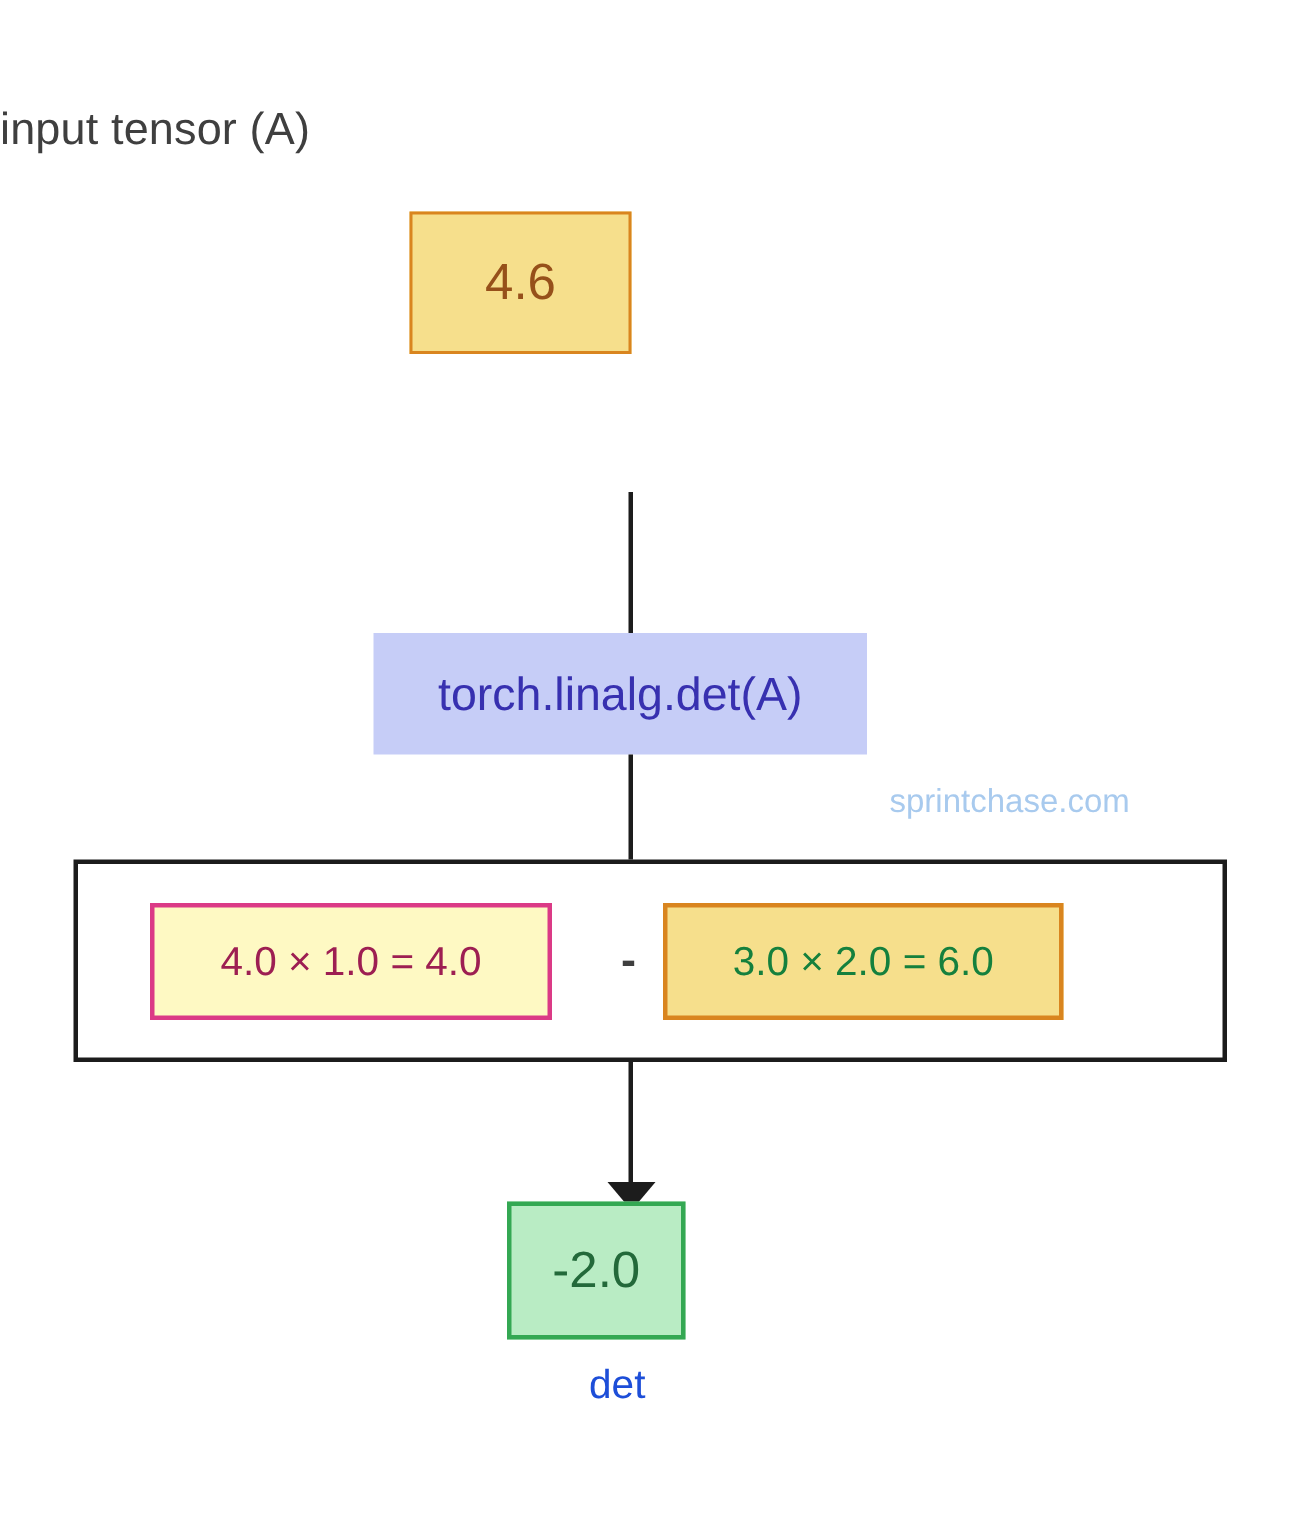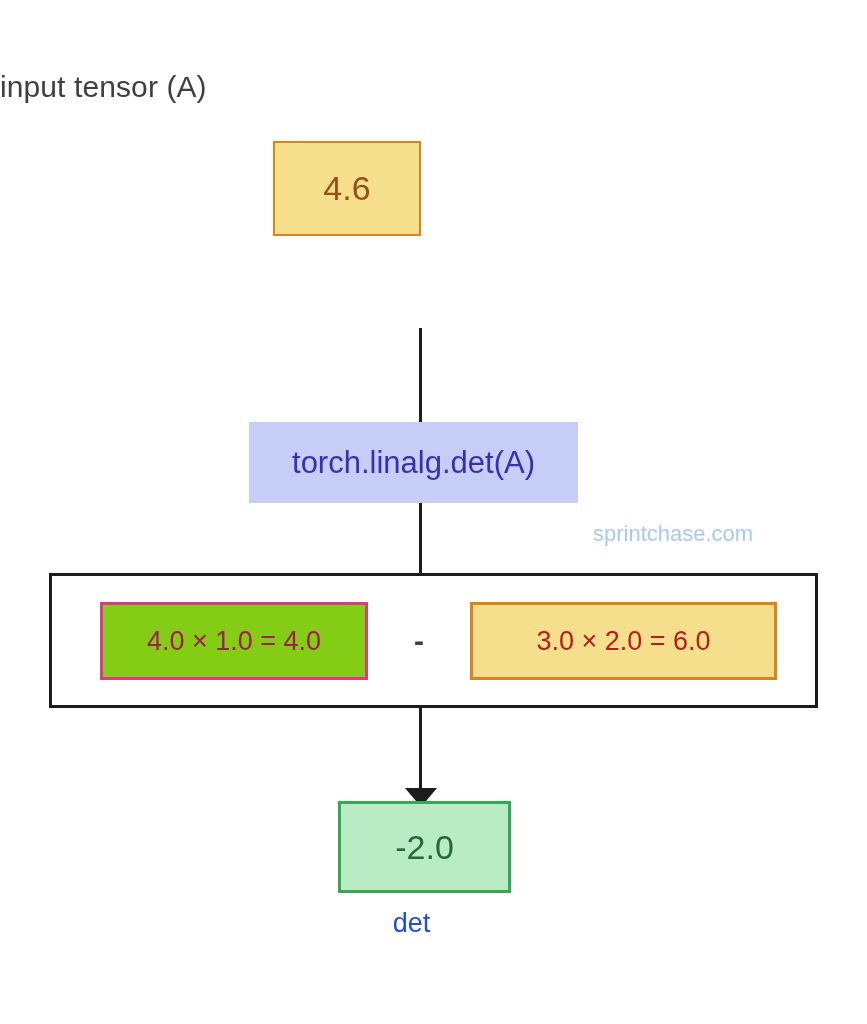--- a/index.html
+++ b/index.html
@@ -131,51 +131,51 @@
     justify-content: center;
     font-size: 27px;
     border-width: 3px;
     border-style: solid;
     top: 602px;
     height: 78px;
   }
   .chip.pink {
     left: 100px;
     width: 268px;
-    background: #84cc16;
+    background: #fef9c3;
     border-color: #db3a86;
     color: #9d1f52;
   }
   .chip.yellow {
-    left: 470px;
-    width: 307px;
+    left: 442px;
+    width: 267px;
     background: #f6df8c;
     border-color: #d9851f;
-    color: #b91c1c;
+    color: #15803d;
   }
   .minus {
     position: absolute;
     left: 385px;
     top: 602px;
     width: 68px;
     height: 78px;
     display: flex;
     align-items: center;
     justify-content: center;
     font-size: 30px;
     font-weight: bold;
     color: #3f3f3f;
   }
 
   
   .result {
     position: absolute;
     left: 338px;
     top: 801px;
-    width: 173px;
+    width: 119px;
     height: 92px;
     box-sizing: border-box;
     background: #b9ecc4;
     border: 3px solid #34a853;
     display: flex;
     align-items: center;
     justify-content: center;
     font-size: 34px;
     color: #23693a;
   }

